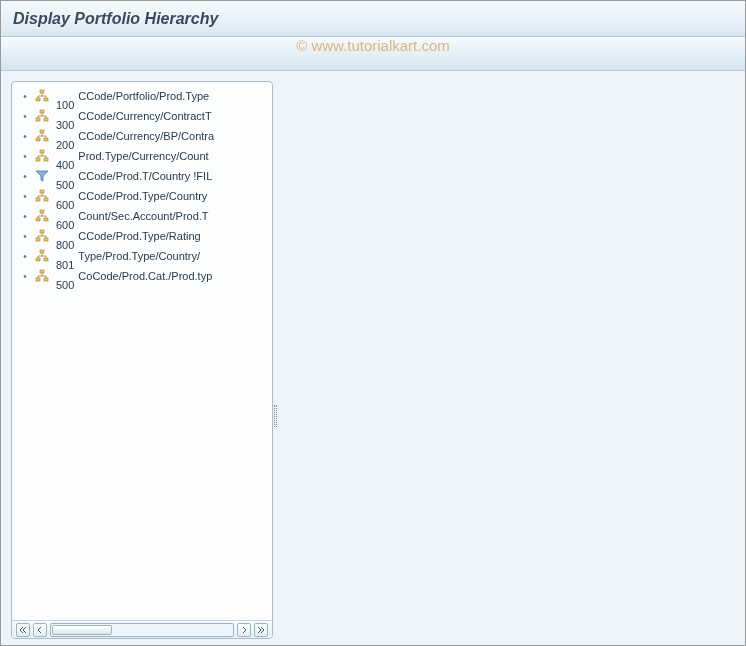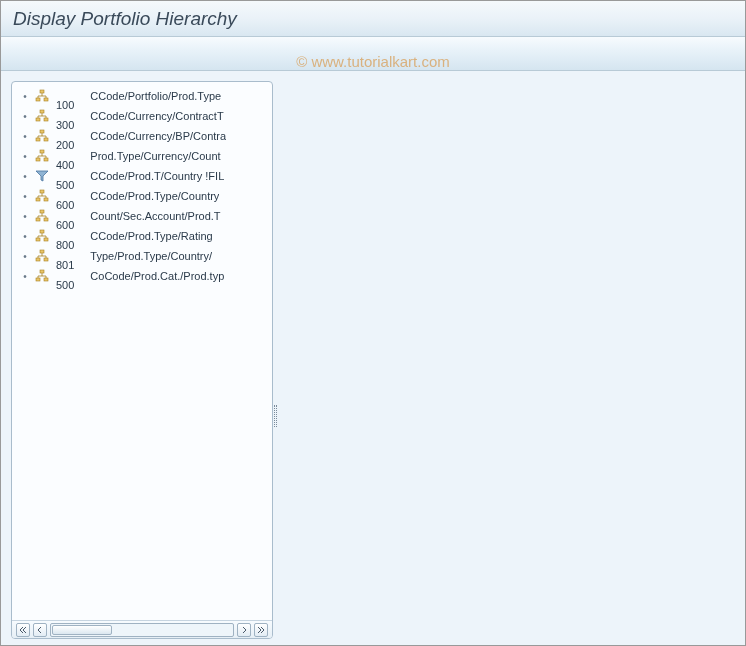--- a/index.html
+++ b/index.html
@@ -13,32 +13,32 @@
     }
     .title-bar {
       background: linear-gradient(to bottom, #f5f9fc 0%, #eaf2f8 50%, #d9e7f1 100%);
       height: 36px;
       border-bottom: 1px solid #b8cad6;
       display: flex;
       align-items: center;
       padding: 0 12px;
     }
     .title-text {
-      font-size: 19px;
-      font-weight: normal;
+      font-size: 16px;
+      font-weight: bold;
       font-style: italic;
       color: #3a4a5a;
     }
     .toolbar {
       height: 34px;
       background: linear-gradient(to bottom, #f7fbfe 0%, #e8f2f9 40%, #d5e5f0 100%);
       border-bottom: 1px solid #b8cad6;
       position: relative;
       display: flex;
-      align-items: flex-end;
+      align-items: flex-start;
       justify-content: center;
     }
     .watermark {
       font-size: 15px;
       color: #d9a86b;
       opacity: 0.85;
       user-select: none;
     }
     .content-area {
       display: flex;
@@ -81,21 +81,21 @@
     .row-icon {
       width: 16px;
       height: 16px;
       margin: 0 6px 0 4px;
       display: inline-flex;
       align-items: center;
       justify-content: center;
       flex-shrink: 0;
     }
     .row-code { margin-right: 4px; margin-top: 18px; }
-    .row-label { overflow: hidden; text-overflow: clip; margin-left: 12px; }
+    .row-label { overflow: hidden; text-overflow: clip; }
     .splitter {
       width: 6px;
       height: 100%;
       cursor: col-resize;
       position: relative;
     }
     .splitter-grip {
       position: absolute;
       top: 58%;
       left: 1px;

